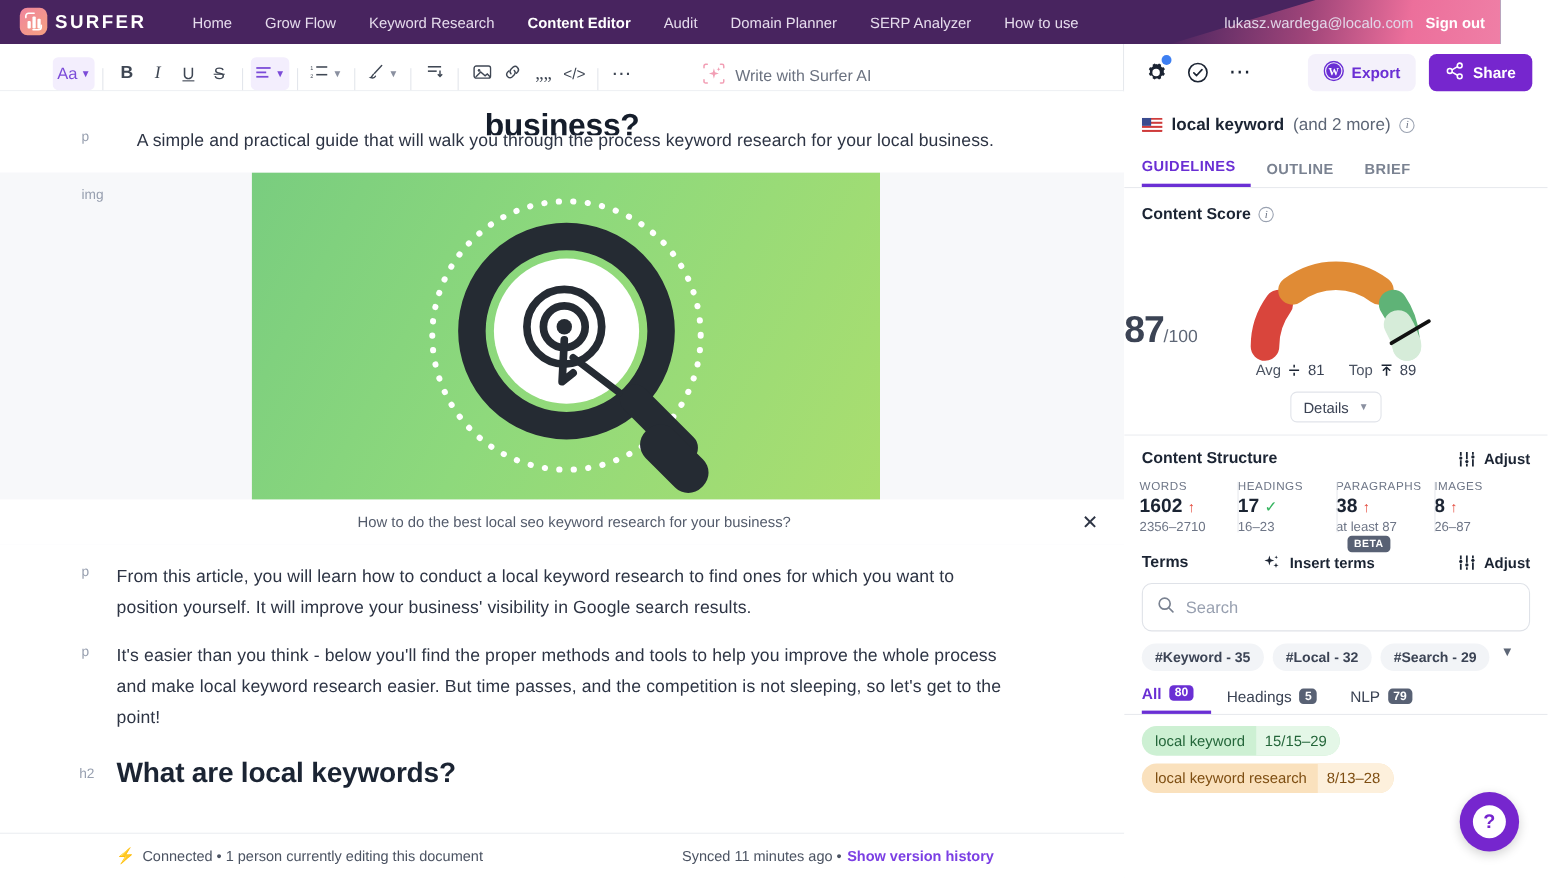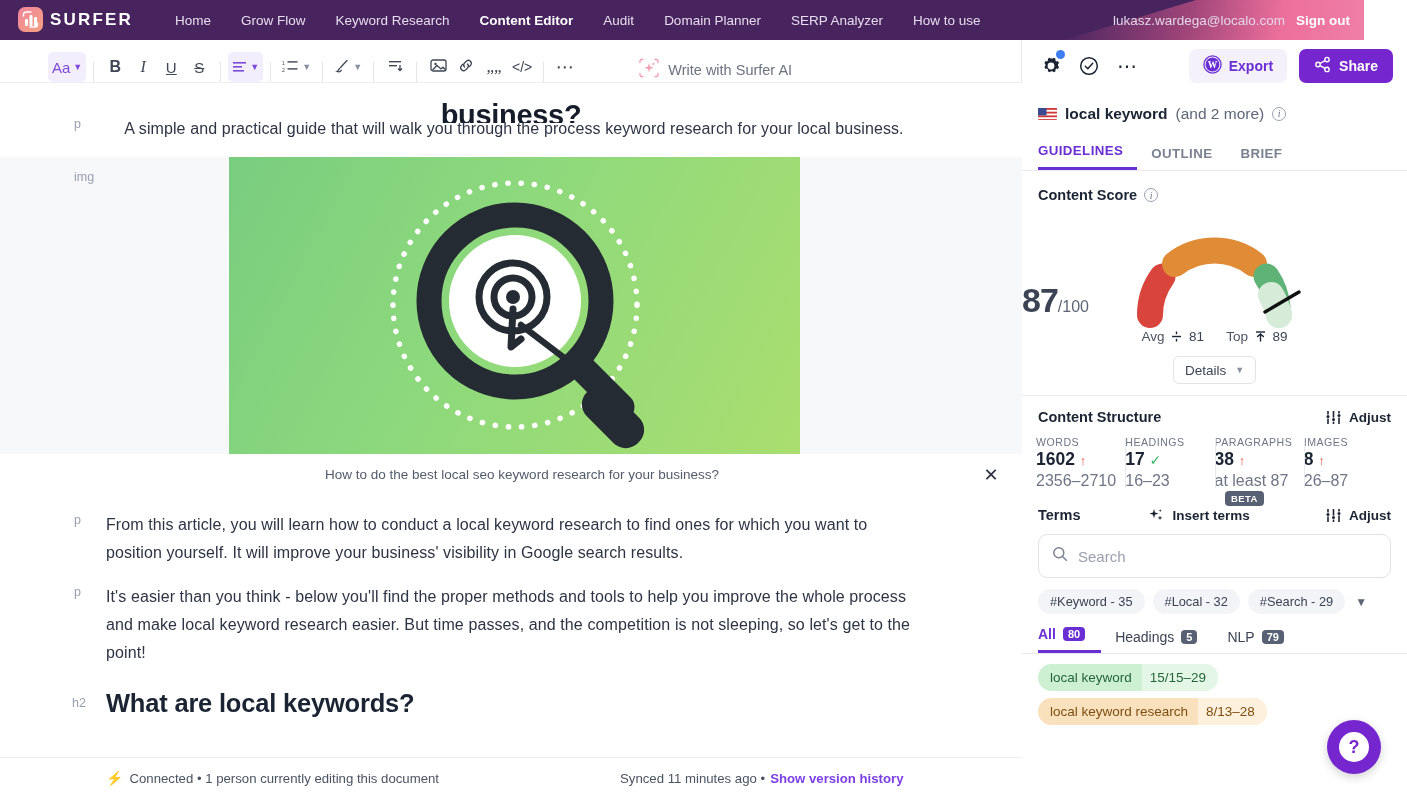--- a/index.html
+++ b/index.html
@@ -205,42 +205,42 @@
     display: flex; padding: 11px 14px 0 14px;
   }
   .stat { flex: 1; text-align: left; position: relative; }
   .stat + .stat::before {
     content: ""; position: absolute; left: 0; top: 2px; bottom: 2px; width: 1px; background: #e8eaee;
   }
   .st-lbl { font-size: 10.6px; color: #6d7586; letter-spacing: 0.5px; }
   .st-val { font-size: 17.5px; font-weight: bold; color: #1b2433; margin-top: 1px; }
   .st-val .up { color: #e4483a; font-size: 13px; font-weight: normal; }
   .st-val .ok { color: #35b45f; font-size: 14px; font-weight: normal; }
-  .st-rng { font-size: 16px; color: #6d7586; margin-top: 2px; }
+  .st-rng { font-size: 12px; color: #6d7586; margin-top: 2px; }
 
   #terms-head { padding-top: 17px; position: relative; }
   #insert-terms {
     margin-left: 68px; display: flex; align-items: center; gap: 8px;
     font-size: 13.5px; font-weight: bold; color: #1b2433; cursor: pointer; position: relative;
   }
   #beta-badge {
     position: absolute; top: -16px; right: -14px;
     background: #586174; color: #fff; font-size: 9.5px; font-weight: bold;
     padding: 2px 6px; border-radius: 4px; letter-spacing: 0.4px;
   }
   #search-box {
     margin: 11px 16px 0 16px; height: 44px; border: 1px solid #dfe2e8; border-radius: 9px;
     display: flex; align-items: center; gap: 10px; padding: 0 13px;
   }
   #search-in {
     border: none; outline: none; font-size: 15px; color: #2d3444; flex: 1;
     font-family: "Liberation Sans", sans-serif; background: transparent;
   }
   #search-in::placeholder { color: #98a0b0; }
-  #chips { display: flex; align-items: center; gap: 8px; padding: 11px 16px 0 16px; }
+  #chips { display: flex; align-items: flex-start; gap: 8px; padding: 11px 16px 0 16px; font-weight: bold; }
   .chip {
     background: #f2f4f7; border-radius: 14px; height: 25px; padding: 0 12px;
     display: flex; align-items: center; font-size: 12.8px; color: #3b4354; cursor: pointer;
   }
   #chip-more { color: #5d6676; font-size: 12px; cursor: pointer; margin-left: 2px; }
   #ttabs {
     display: flex; align-items: flex-end; gap: 0; padding: 12px 16px 0 16px;
     border-bottom: 1px solid #e8eaee;
   }
   .ttab {

